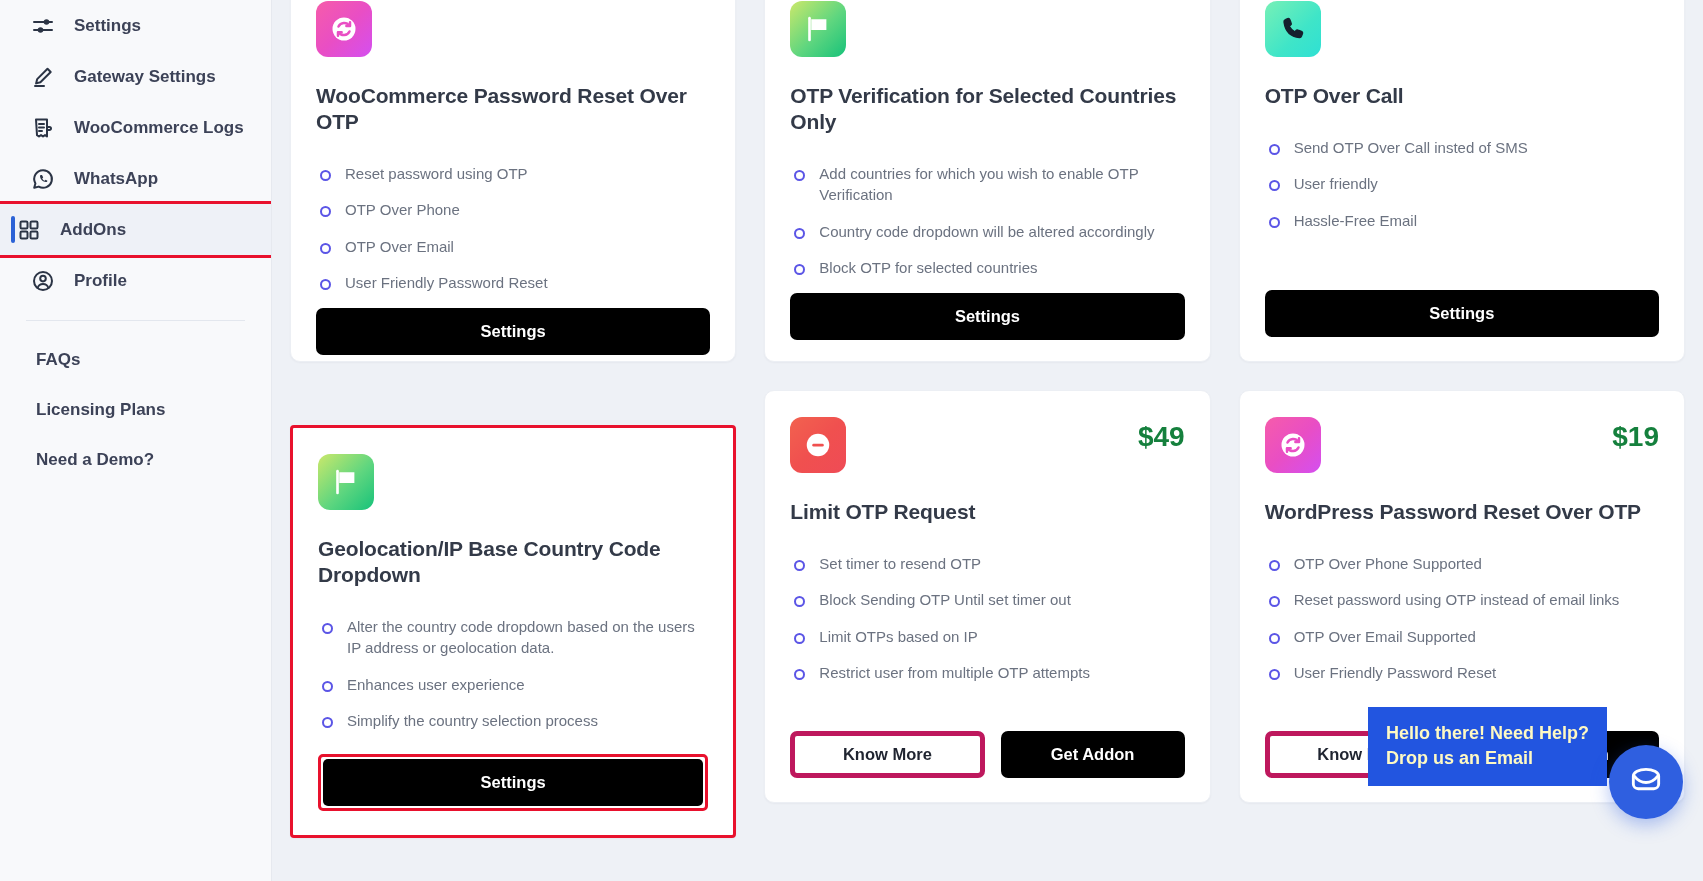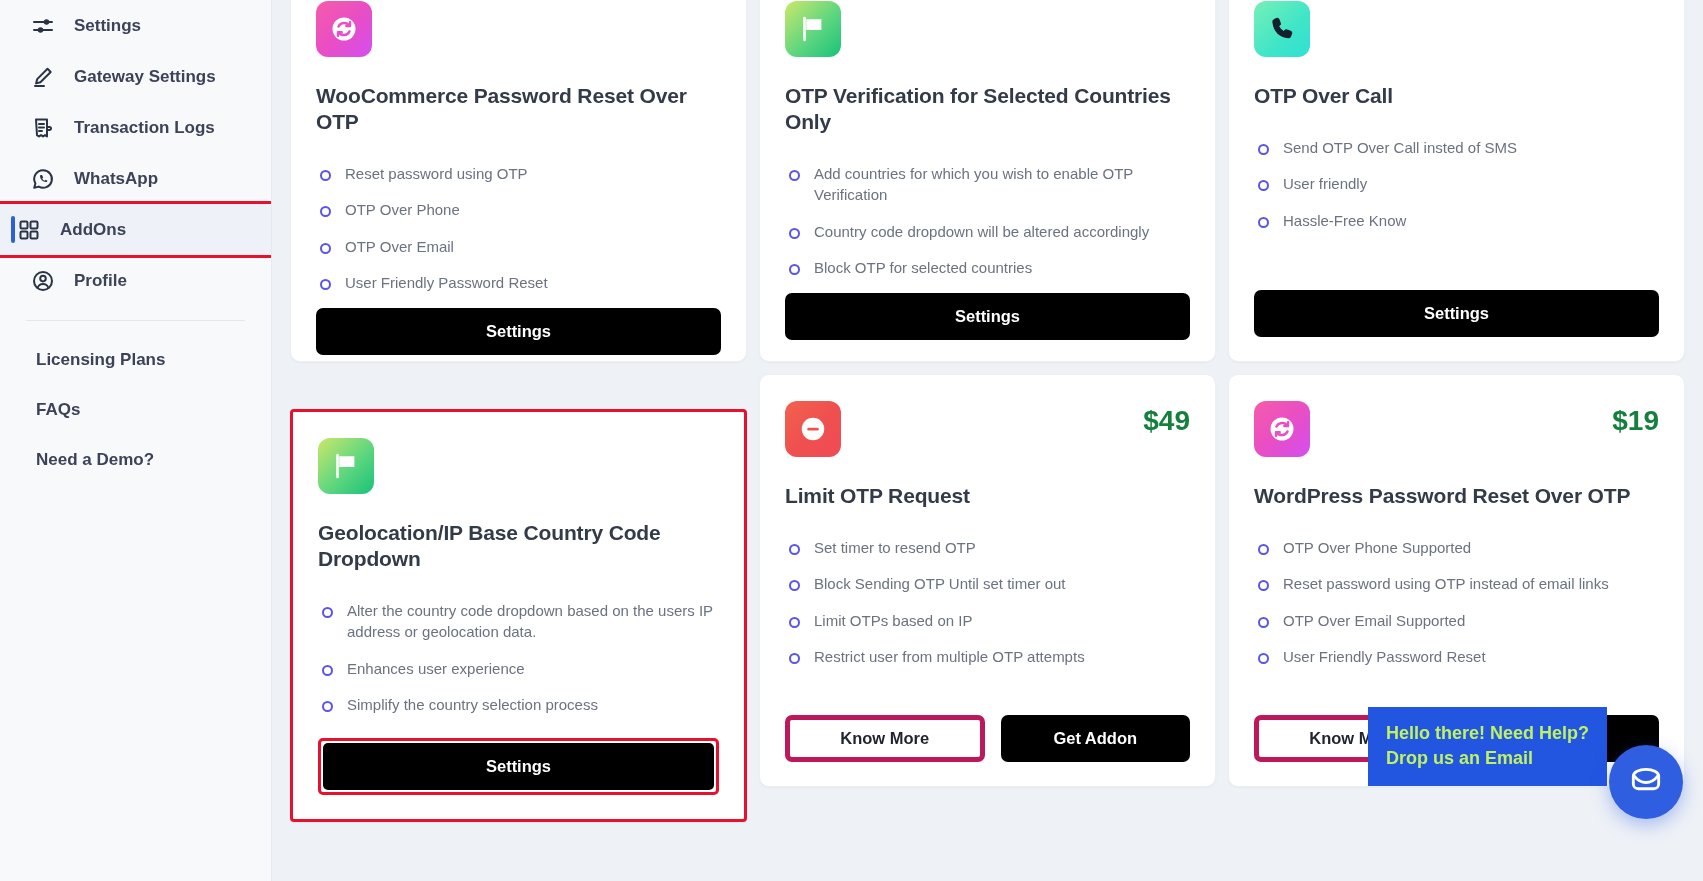--- a/index.html
+++ b/index.html
@@ -74,21 +74,21 @@
   
   .main {
     flex: 1 1 auto;
     padding: 0 18px 0 18px;
     overflow: hidden;
     position: relative;
   }
   .grid {
     display: grid;
     grid-template-columns: repeat(3, 1fr);
-    gap: 12px;
+    gap: 28px;
     padding-top: 0;
   }
   .card {
     background: #ffffff;
     border-radius: 10px;
     border: 1px solid #eceff4;
     padding: 26px 25px 24px 25px;
     display: flex;
     flex-direction: column;
     position: relative;
@@ -177,21 +177,21 @@
     display: flex;
   }
   .btn-wrap-hl .btn { border-radius: 5px; }
 
   
   .chat-tip {
     position: absolute;
     right: 96px;
     bottom: 95px;
     background: #2255e0;
-    color: #bef264;
+    color: #fef9c3;
     font-size: 18px;
     font-weight: 700;
     line-height: 1.35;
     padding: 14px 18px 16px 18px;
     white-space: nowrap;
     z-index: 40;
   }
   .chat-fab {
     position: absolute;
     right: 20px;
@@ -239,21 +239,21 @@
         <div class="nav-item">
           <span class="ico">
             <svg xmlns="http://www.w3.org/2000/svg" width="24" height="24" viewBox="0 0 24 24" fill="none" stroke="#2b3445" stroke-width="2" stroke-linecap="round" stroke-linejoin="round">
               <path d="M5 3.5h11v17l-2-1.4-2 1.4-2-1.4-2 1.4-2-1.4z"></path>
               <line x1="8" y1="8" x2="13" y2="8"></line>
               <line x1="8" y1="11.5" x2="13" y2="11.5"></line>
               <line x1="8" y1="15" x2="11" y2="15"></line>
               <path d="M16 11h2.5a1.5 1.5 0 0 1 0 3H16"></path>
             </svg>
           </span>
-          <span>Transaction Logs</span>
+          <span>WooCommerce Logs</span>
         </div>
         <div class="nav-item">
           <span class="ico">
             <svg xmlns="http://www.w3.org/2000/svg" width="24" height="24" viewBox="0 0 24 24" fill="none" stroke="#2b3445" stroke-width="2" stroke-linecap="round" stroke-linejoin="round">
               <path d="M12 3.2a8.8 8.8 0 0 0-7.6 13.2L3.2 20.8l4.5-1.2A8.8 8.8 0 1 0 12 3.2z"></path>
               <path d="M9 9c0 3 3 6 6 6 .8 0 1.4-.6 1.4-1.3l-1.8-.9-1 1c-1-.5-1.9-1.4-2.4-2.4l1-1-.9-1.8C10.6 7.6 9 8.2 9 9z" fill="#2b3445" stroke="none"></path>
             </svg>
           </span>
           <span>WhatsApp</span>
         </div>
@@ -275,24 +275,24 @@
               <circle cx="12" cy="9.6" r="2.8"></circle>
               <path d="M6.6 19c.8-2.6 2.8-4 5.4-4s4.6 1.4 5.4 4"></path>
             </svg>
           </span>
           <span>Profile</span>
         </div>
       </div>
     <div class="nav-divider"></div>
     <div id="nav-links">
         <div class="plain-link">
+          <span>FAQs</span>
+        </div>
+        <div class="plain-link">
           <span>Licensing Plans</span>
-        </div>
-        <div class="plain-link">
-          <span>FAQs</span>
         </div>
         <div class="plain-link">
           <span>Need a Demo?</span>
         </div>
       </div>
   </aside>
 
   <main class="main">
     <div class="grid" id="card-grid">
         <div class="card row1">
@@ -342,21 +342,21 @@
             <div class="badge-icon g-teal">
               <svg xmlns="http://www.w3.org/2000/svg" width="28" height="28" viewBox="0 0 24 24" fill="#15202e" stroke="#15202e" stroke-width="1.2" stroke-linejoin="round">
                 <path d="M7.4 3.2c.8-.3 1.6.1 1.9.9l1.1 2.8c.3.7 0 1.5-.6 1.9l-1.1.7a11.6 11.6 0 0 0 5.1 5.1l.7-1.1c.4-.6 1.2-.9 1.9-.6l2.8 1.1c.8.3 1.2 1.1.9 1.9l-.8 2.2c-.3.8-1 1.3-1.8 1.2C9.9 18.6 5.4 14.1 4.3 5.9c-.1-.8.4-1.6 1.2-1.9z"></path>
               </svg>
             </div>
           </div>
           <div class="card-title">OTP Over Call</div>
           <ul class="feat-list">
             <li>Send OTP Over Call insted of SMS</li>
             <li>User friendly</li>
-            <li>Hassle-Free Know</li>
+            <li>Hassle-Free Email</li>
           </ul>
           <div class="btn-row">
             <button class="btn btn-dark">Settings</button>
           </div>
         </div>
         <div class="card row2 outlined">
           <div class="card-head">
             <div class="badge-icon g-green">
               <svg xmlns="http://www.w3.org/2000/svg" width="30" height="30" viewBox="0 0 24 24" fill="#ffffff" stroke="#ffffff" stroke-width="2.1" stroke-linecap="round" stroke-linejoin="round">
                 <line x1="5.2" y1="3.3" x2="5.2" y2="20.8" stroke="#ffffff"></line>

